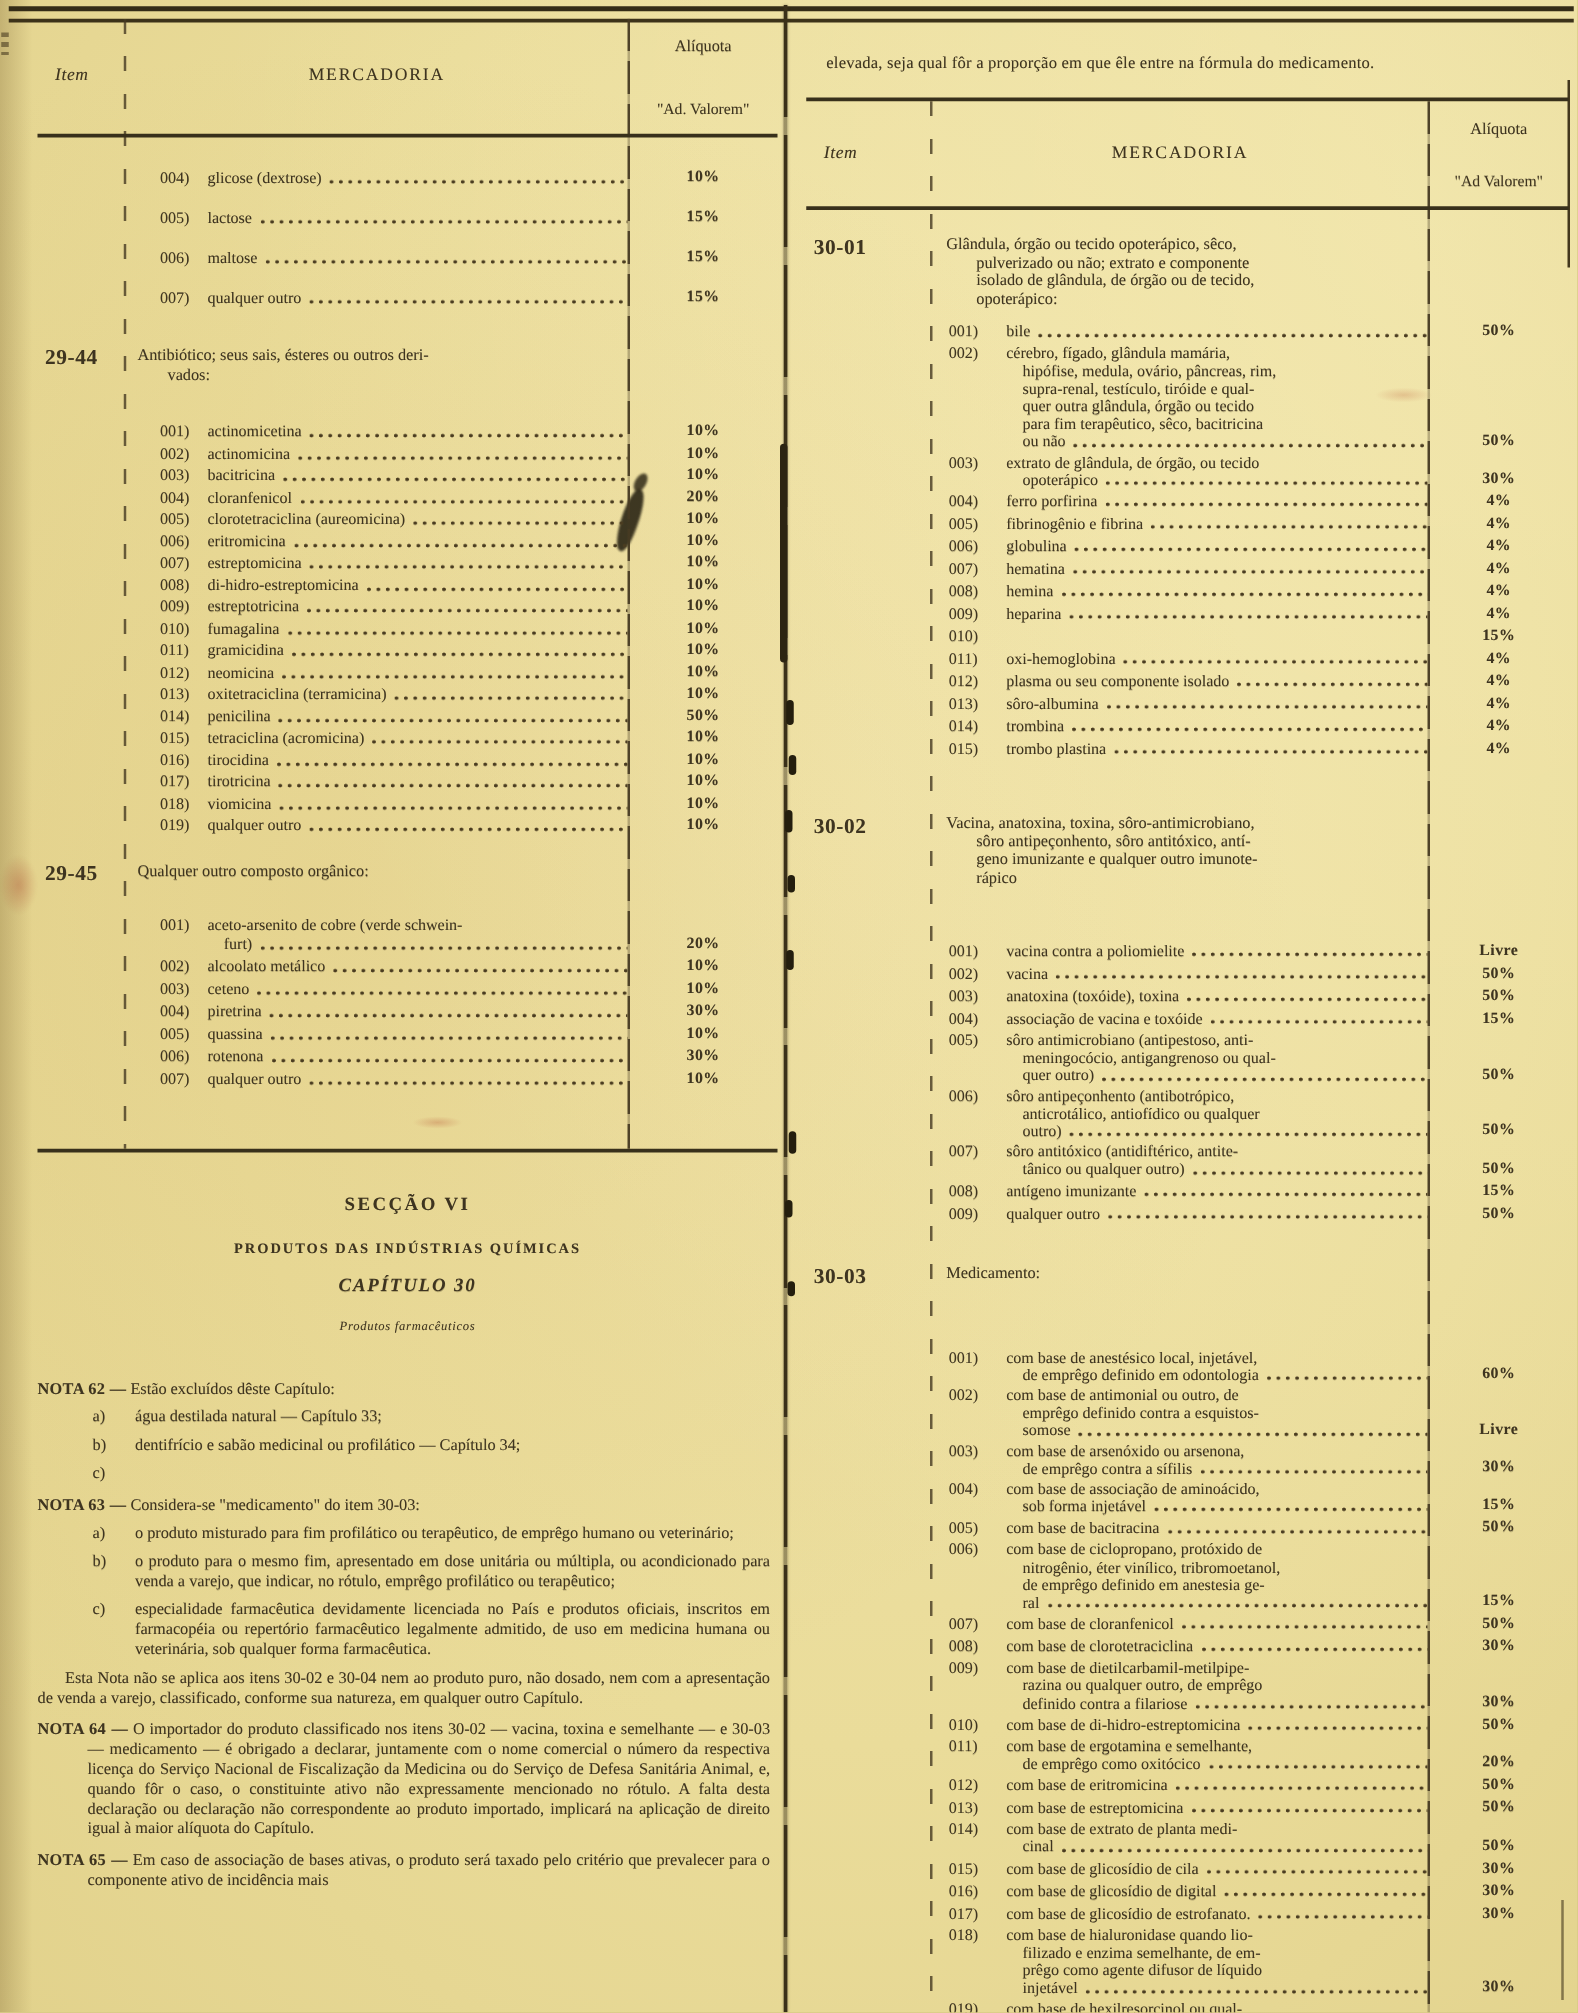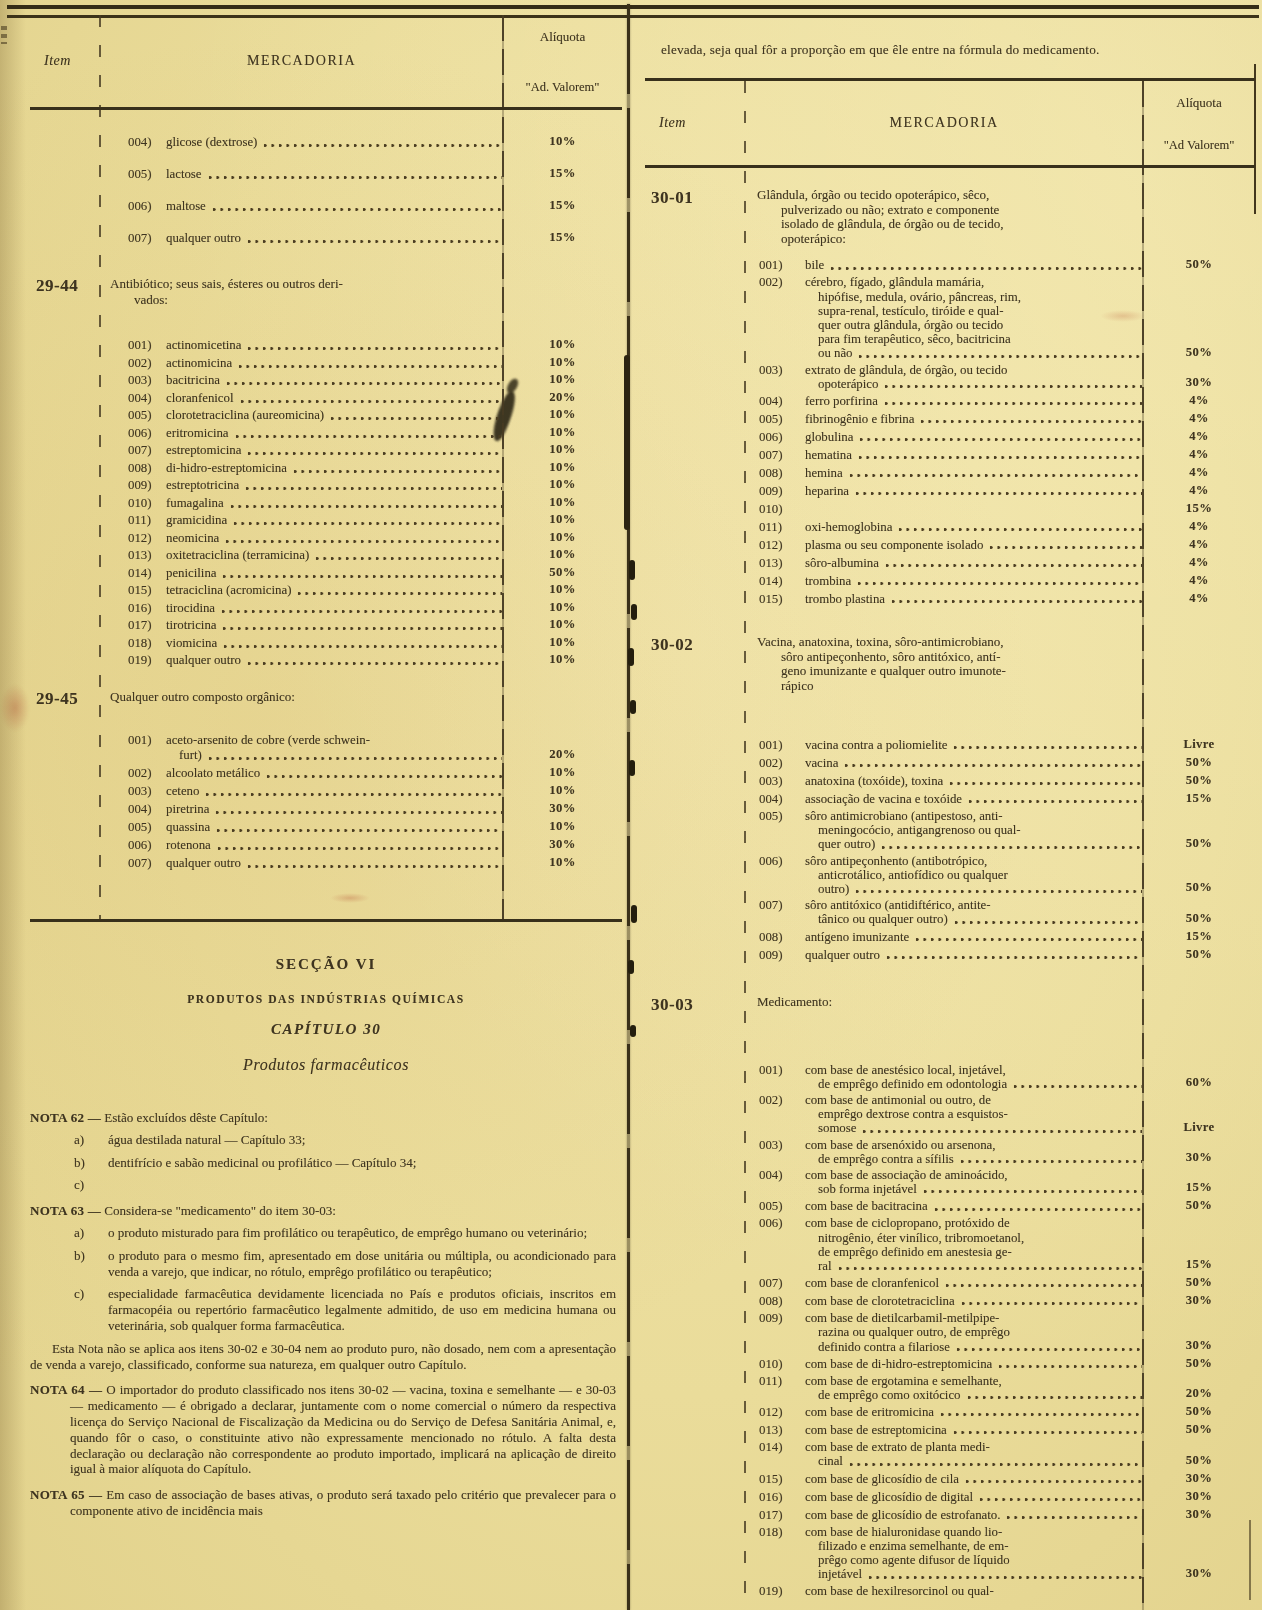--- a/index.html
+++ b/index.html
@@ -91,34 +91,34 @@
   .rate{font-weight:bold; font-size:12.6px; text-align:center; letter-spacing:.4px; padding-bottom:1px;}
 
   
   #lt .tgroup.g0 .entry{margin-bottom:16px;}
   #lt .tgroup.g1{margin-top:30px;} #lt .tgroup.g1 .entries{margin-top:30px;}
   #lt .tgroup.g1 .entry{margin-bottom:1.5px;}
   #lt .tgroup.g2{margin-top:21px;} #lt .tgroup.g2 .entries{margin-top:24px;}
   #lt .tgroup.g2 .entry{margin-bottom:2px;}
   #rt .tbody{padding-top:20px;}
   #rt .tgroup.g0 .entries{margin-top:11px;}
-  #rt .tgroup.g1{margin-top:28px;} #rt .tgroup.g1 .entries{margin-top:44px;}
+  #rt .tgroup.g1{margin-top:44px;} #rt .tgroup.g1 .entries{margin-top:44px;}
   #rt .tgroup.g2{margin-top:32px;} #rt .tgroup.g2 .entries{margin-top:48px;}
   #rt .entry{margin-bottom:2px;}
 
   
   .continuation{font-size:13.2px; line-height:18px; text-align:justify;
     padding:6px 4px 6px 16px; letter-spacing:.2px;}
 
   
   .section-block{text-align:center; margin-top:34px;}
   .h-secao{font-weight:bold; font-size:15px; letter-spacing:2px; margin:0 0 20px;}
   .h-produtos{font-weight:bold; font-size:11.5px; letter-spacing:1.6px; margin:0 0 16px;}
   .h-capitulo{font-weight:bold; font-style:italic; font-size:15px; letter-spacing:1.5px; margin:0 0 18px;}
-  .h-subtitulo{font-style:italic; font-size:16px; letter-spacing:.6px; margin:0;}
+  .h-subtitulo{font-style:italic; font-size:10px; letter-spacing:.6px; margin:0;}
   .notes{margin-top:36px; padding-right:6px; font-size:13px; line-height:15.8px;}
   .nota{margin-bottom:10px; text-align:justify;}
   .nota-head{padding-left:40px; text-indent:-40px; margin-bottom:6px;}
   .nota-label{font-weight:bold; letter-spacing:.3px;}
   .nota-item{display:grid; grid-template-columns:34px 1fr; padding-left:44px; margin-bottom:7px; text-align:justify;}
   .nota-tail{text-indent:22px; margin-top:4px;}
   .txtshadow, .page{text-shadow:.2px .2px 0 rgba(58,46,22,.28);}
 </style>
 </head>
 <body>
@@ -1006,21 +1006,21 @@
                   </div>
                 </div>
                 <div class="rate">60%</div>
               </div>
               <div class="entry">
                 <div class="cell-item"></div>
                 <div class="entry-merc">
                   <span class="code">002)</span>
                   <div class="nlines">
                     <div class="nline">com base de antimonial ou outro, de</div>
-                    <div class="nline">emprêgo dextrose contra a esquistos-</div>
+                    <div class="nline">emprêgo definido contra a esquistos-</div>
                     <div class="nline last">
                       <span class="txt">somose</span>
                       <span class="dots"></span>
                     </div>
                   </div>
                 </div>
                 <div class="rate">Livre</div>
               </div>
               <div class="entry">
                 <div class="cell-item"></div>

